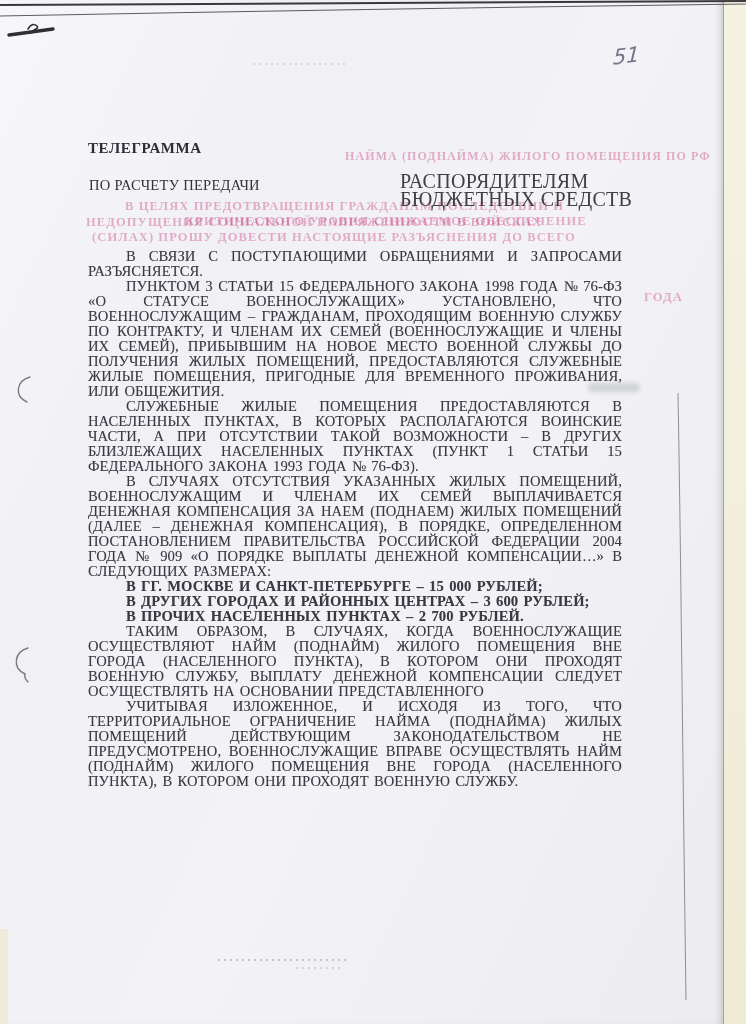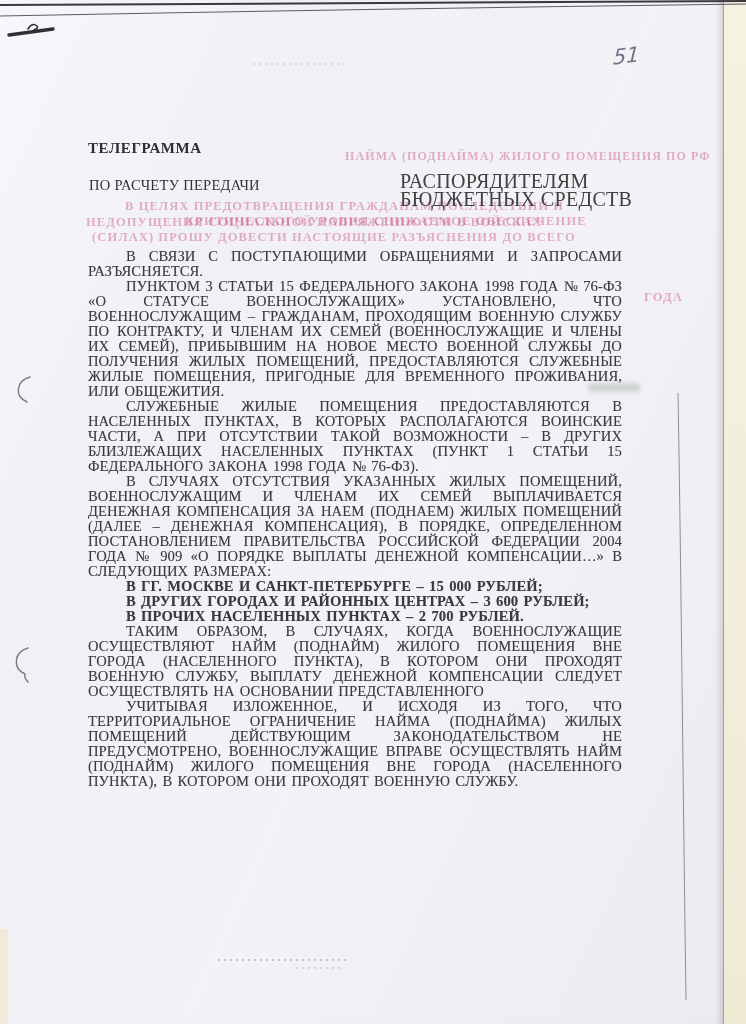--- a/index.html
+++ b/index.html
@@ -140,21 +140,21 @@
 <div class="addressee">
   <div>РАСПОРЯДИТЕЛЯМ</div>
   <div>БЮДЖЕТНЫХ СРЕДСТВ</div>
 </div>
 
 <div class="handwritten-num">51</div>
 
 <div class="body-text">
   <p>В СВЯЗИ С ПОСТУПАЮЩИМИ ОБРАЩЕНИЯМИ И ЗАПРОСАМИ РАЗЪЯСНЯЕТСЯ.</p>
   <p>ПУНКТОМ 3 СТАТЬИ 15 ФЕДЕРАЛЬНОГО ЗАКОНА 1998 ГОДА № 76-ФЗ «О СТАТУСЕ ВОЕННОСЛУЖАЩИХ» УСТАНОВЛЕНО, ЧТО ВОЕННОСЛУЖАЩИМ – ГРАЖДАНАМ, ПРОХОДЯЩИМ ВОЕННУЮ СЛУЖБУ ПО КОНТРАКТУ, И ЧЛЕНАМ ИХ СЕМЕЙ (ВОЕННОСЛУЖАЩИЕ И ЧЛЕНЫ ИХ СЕМЕЙ), ПРИБЫВШИМ НА НОВОЕ МЕСТО ВОЕННОЙ СЛУЖБЫ ДО ПОЛУЧЕНИЯ ЖИЛЫХ ПОМЕЩЕНИЙ, ПРЕДОСТАВЛЯЮТСЯ СЛУЖЕБНЫЕ ЖИЛЫЕ ПОМЕЩЕНИЯ, ПРИГОДНЫЕ ДЛЯ ВРЕМЕННОГО ПРОЖИВАНИЯ, ИЛИ ОБЩЕЖИТИЯ.</p>
-  <p>СЛУЖЕБНЫЕ ЖИЛЫЕ ПОМЕЩЕНИЯ ПРЕДОСТАВЛЯЮТСЯ В НАСЕЛЕННЫХ ПУНКТАХ, В КОТОРЫХ РАСПОЛАГАЮТСЯ ВОИНСКИЕ ЧАСТИ, А ПРИ ОТСУТСТВИИ ТАКОЙ ВОЗМОЖНОСТИ – В ДРУГИХ БЛИЗЛЕЖАЩИХ НАСЕЛЕННЫХ ПУНКТАХ (ПУНКТ 1 СТАТЬИ 15 ФЕДЕРАЛЬНОГО ЗАКОНА 1998 ГОДА № 76-ФЗ).</p>
+  <p>СЛУЖЕБНЫЕ ЖИЛЫЕ ПОМЕЩЕНИЯ ПРЕДОСТАВЛЯЮТСЯ В НАСЕЛЕННЫХ ПУНКТАХ, В КОТОРЫХ РАСПОЛАГАЮТСЯ ВОИНСКИЕ ЧАСТИ, А ПРИ ОТСУТСТВИИ ТАКОЙ ВОЗМОЖНОСТИ – В ДРУГИХ БЛИЗЛЕЖАЩИХ НАСЕЛЕННЫХ ПУНКТАХ (ПУНКТ 1 СТАТЬИ 15 ФЕДЕРАЛЬНОГО ЗАКОНА 1993 ГОДА № 76-ФЗ).</p>
   <p>В СЛУЧАЯХ ОТСУТСТВИЯ УКАЗАННЫХ ЖИЛЫХ ПОМЕЩЕНИЙ, ВОЕННОСЛУЖАЩИМ И ЧЛЕНАМ ИХ СЕМЕЙ ВЫПЛАЧИВАЕТСЯ ДЕНЕЖНАЯ КОМПЕНСАЦИЯ ЗА НАЕМ (ПОДНАЕМ) ЖИЛЫХ ПОМЕЩЕНИЙ (ДАЛЕЕ – ДЕНЕЖНАЯ КОМПЕНСАЦИЯ), В ПОРЯДКЕ, ОПРЕДЕЛЕННОМ ПОСТАНОВЛЕНИЕМ ПРАВИТЕЛЬСТВА РОССИЙСКОЙ ФЕДЕРАЦИИ 2004 ГОДА № 909 «О ПОРЯДКЕ ВЫПЛАТЫ ДЕНЕЖНОЙ КОМПЕНСАЦИИ…» В СЛЕДУЮЩИХ РАЗМЕРАХ:</p>
   <div class="list-line">В ГГ. МОСКВЕ И САНКТ-ПЕТЕРБУРГЕ – 15 000 РУБЛЕЙ;</div>
   <div class="list-line">В ДРУГИХ ГОРОДАХ И РАЙОННЫХ ЦЕНТРАХ – 3 600 РУБЛЕЙ;</div>
   <div class="list-line">В ПРОЧИХ НАСЕЛЕННЫХ ПУНКТАХ – 2 700 РУБЛЕЙ.</div>
   <p>ТАКИМ ОБРАЗОМ, В СЛУЧАЯХ, КОГДА ВОЕННОСЛУЖАЩИЕ ОСУЩЕСТВЛЯЮТ НАЙМ (ПОДНАЙМ) ЖИЛОГО ПОМЕЩЕНИЯ ВНЕ ГОРОДА (НАСЕЛЕННОГО ПУНКТА), В КОТОРОМ ОНИ ПРОХОДЯТ ВОЕННУЮ СЛУЖБУ, ВЫПЛАТУ ДЕНЕЖНОЙ КОМПЕНСАЦИИ СЛЕДУЕТ ОСУЩЕСТВЛЯТЬ НА ОСНОВАНИИ ПРЕДСТАВЛЕННОГО</p>
   <p>УЧИТЫВАЯ ИЗЛОЖЕННОЕ, И ИСХОДЯ ИЗ ТОГО, ЧТО ТЕРРИТОРИАЛЬНОЕ ОГРАНИЧЕНИЕ НАЙМА (ПОДНАЙМА) ЖИЛЫХ ПОМЕЩЕНИЙ ДЕЙСТВУЮЩИМ ЗАКОНОДАТЕЛЬСТВОМ НЕ ПРЕДУСМОТРЕНО, ВОЕННОСЛУЖАЩИЕ ВПРАВЕ ОСУЩЕСТВЛЯТЬ НАЙМ (ПОДНАЙМ) ЖИЛОГО ПОМЕЩЕНИЯ ВНЕ ГОРОДА (НАСЕЛЕННОГО ПУНКТА), В КОТОРОМ ОНИ ПРОХОДЯТ ВОЕННУЮ СЛУЖБУ.</p>
 </div>
 
 <svg class="overlay" viewBox="0 0 746 1024">
 

